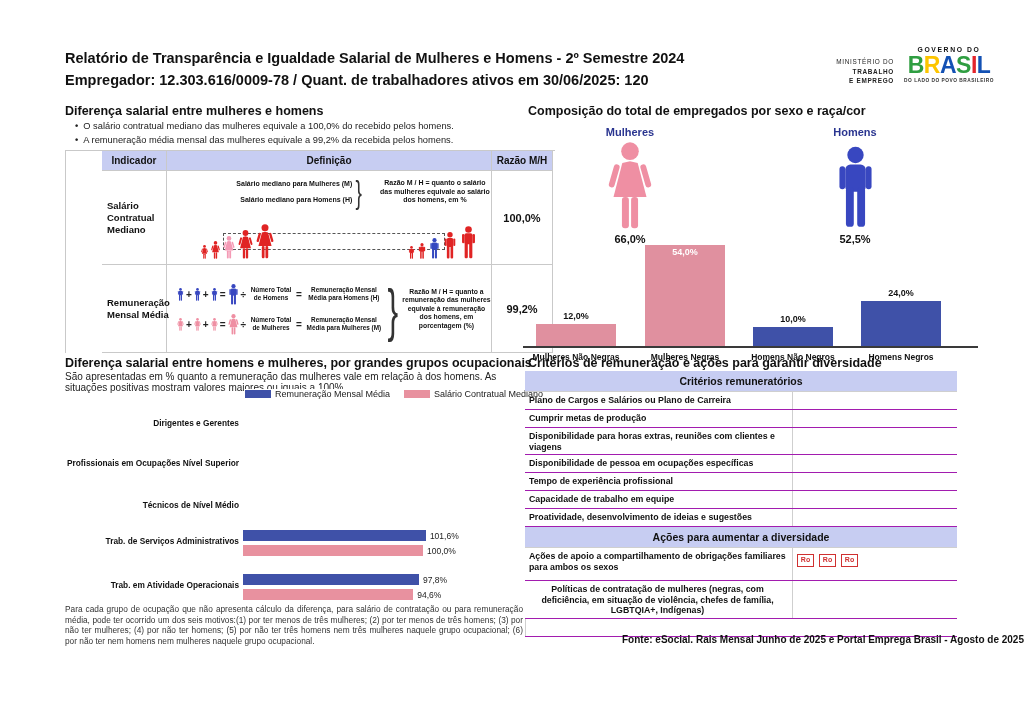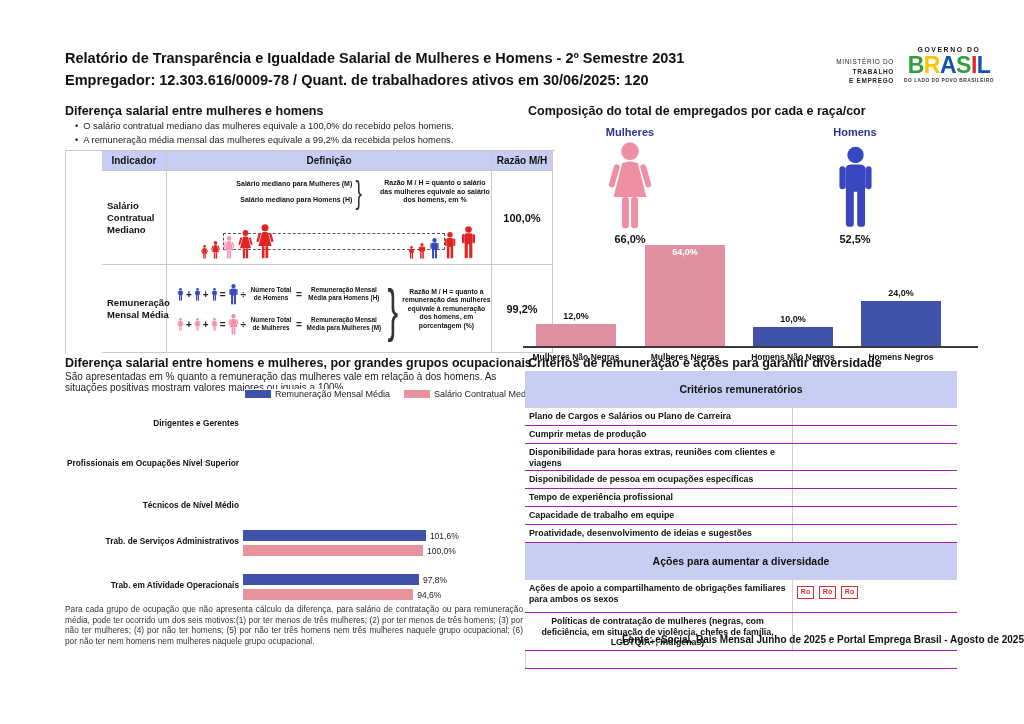--- a/index.html
+++ b/index.html
@@ -79,21 +79,21 @@
              font-size:8.3px;font-weight:bold;white-space:nowrap;color:#111;}
   .occ-bars{position:absolute;left:178px;}
   .occ-barrow{display:flex;align-items:center;gap:4px;height:11px;margin-bottom:4px;}
   .occ-bar{height:11px;}
   .occ-val{font-size:8.5px;color:#222;}
   .footnote{left:65px;top:604px;width:458px;font-size:8.3px;color:#333;line-height:10.6px;text-align:justify;}
 
   
   .crit-table{left:525px;top:371px;width:432px;font-size:8.8px;}
   .crit-head{background:var(--lavender-header);font-weight:bold;font-size:10.5px;text-align:center;
-             padding:12px 0;border-bottom:1px solid #cfcfcf;}
+             padding:4px 0;border-bottom:1px solid #cfcfcf;}
   .crit-row{display:flex;border-bottom:1px solid #a21caf;min-height:17px;}
   .crit-label{width:267px;padding:3px 6px 2px 4px;font-weight:bold;line-height:10.5px;box-sizing:border-box;}
   .crit-value{flex:1;border-left:1px solid #cfcfcf;padding:2px 4px;}
   .bi{display:inline-block;border:1px solid #d03030;color:#d03030;font-size:7px;font-weight:bold;
       width:15px;height:11px;line-height:10px;text-align:center;margin:4px 5px 0 0;}
 
   .footer{left:0;right:0;top:634px;text-align:right;font-size:10px;font-weight:bold;color:#111;}
 </style>
 </head>
 <body>
@@ -114,21 +114,21 @@
       <rect x="1.8" y="12" width="3.2" height="13" rx="1.6" transform="rotate(16 3.4 18.5)"></rect>
       <rect x="19" y="12" width="3.2" height="13" rx="1.6" transform="rotate(-16 20.6 18.5)"></rect>
       <rect x="7.6" y="30" width="3.8" height="17" rx="1.6"></rect>
       <rect x="12.6" y="30" width="3.8" height="17" rx="1.6"></rect>
     </symbol>
   </defs>
 </svg>
 
 <div id="page">
 
-  <div class="abs rep-title" style="top:50px;">Relatório de Transparência e Igualdade Salarial de Mulheres e Homens - 2º Semestre 2031</div>
+  <div class="abs rep-title" style="top:50px;">Relatório de Transparência e Igualdade Salarial de Mulheres e Homens - 2º Semestre 2024</div>
   <div class="abs rep-title" style="top:72px;">Empregador: 12.303.616/0009-78 / Quant. de trabalhadores ativos em 30/06/2025: 120</div>
 
   <div class="abs ministry">
     <div>MINISTÉRIO DO</div>
     <div class="b">TRABALHO</div>
     <div class="b">E EMPREGO</div>
   </div>
   <div class="abs gov">
     <div class="gov-top">GOVERNO DO</div>
     <div class="gov-word"><span style="color: rgb(47, 158, 65);">B</span><span style="color: rgb(253, 197, 0);">R</span><span style="color: rgb(19, 81, 180);">A</span><span style="color: rgb(47, 158, 65);">S</span><span style="color: rgb(227, 36, 43);">I</span><span style="color: rgb(19, 81, 180);">L</span></div>
@@ -241,21 +241,21 @@
             <span class="eq-txt w80">Remuneração Mensal Média para Mulheres (M)</span>
           </div>
         </div>
         <span class="brace-lg">}</span>
         <div class="eq-note">Razão M / H = quanto a remuneração das mulheres equivale à remuneração dos homens, em porcentagem (%)</div>
       </div>
     </div>
     <div class="ta-cell ta-ratio">99,2%</div>
   </div>
 
-  <div class="abs sec-title" style="left:528px;top:104px;">Composição do total de empregados por cada e raça/cor</div>
+  <div class="abs sec-title" style="left:528px;top:104px;">Composição do total de empregados por sexo e raça/cor</div>
 
   <div class="abs sex-block" style="left:570px;">
     <div class="sex-label">Mulheres</div>
     <div class="sex-icon-wrap">
         <svg class="fig-pink" style="width:46px;height:88px">
           <use href="#sym-woman"></use>
         </svg>
       </div>
     <div class="sex-value">66,0%</div>
   </div>

